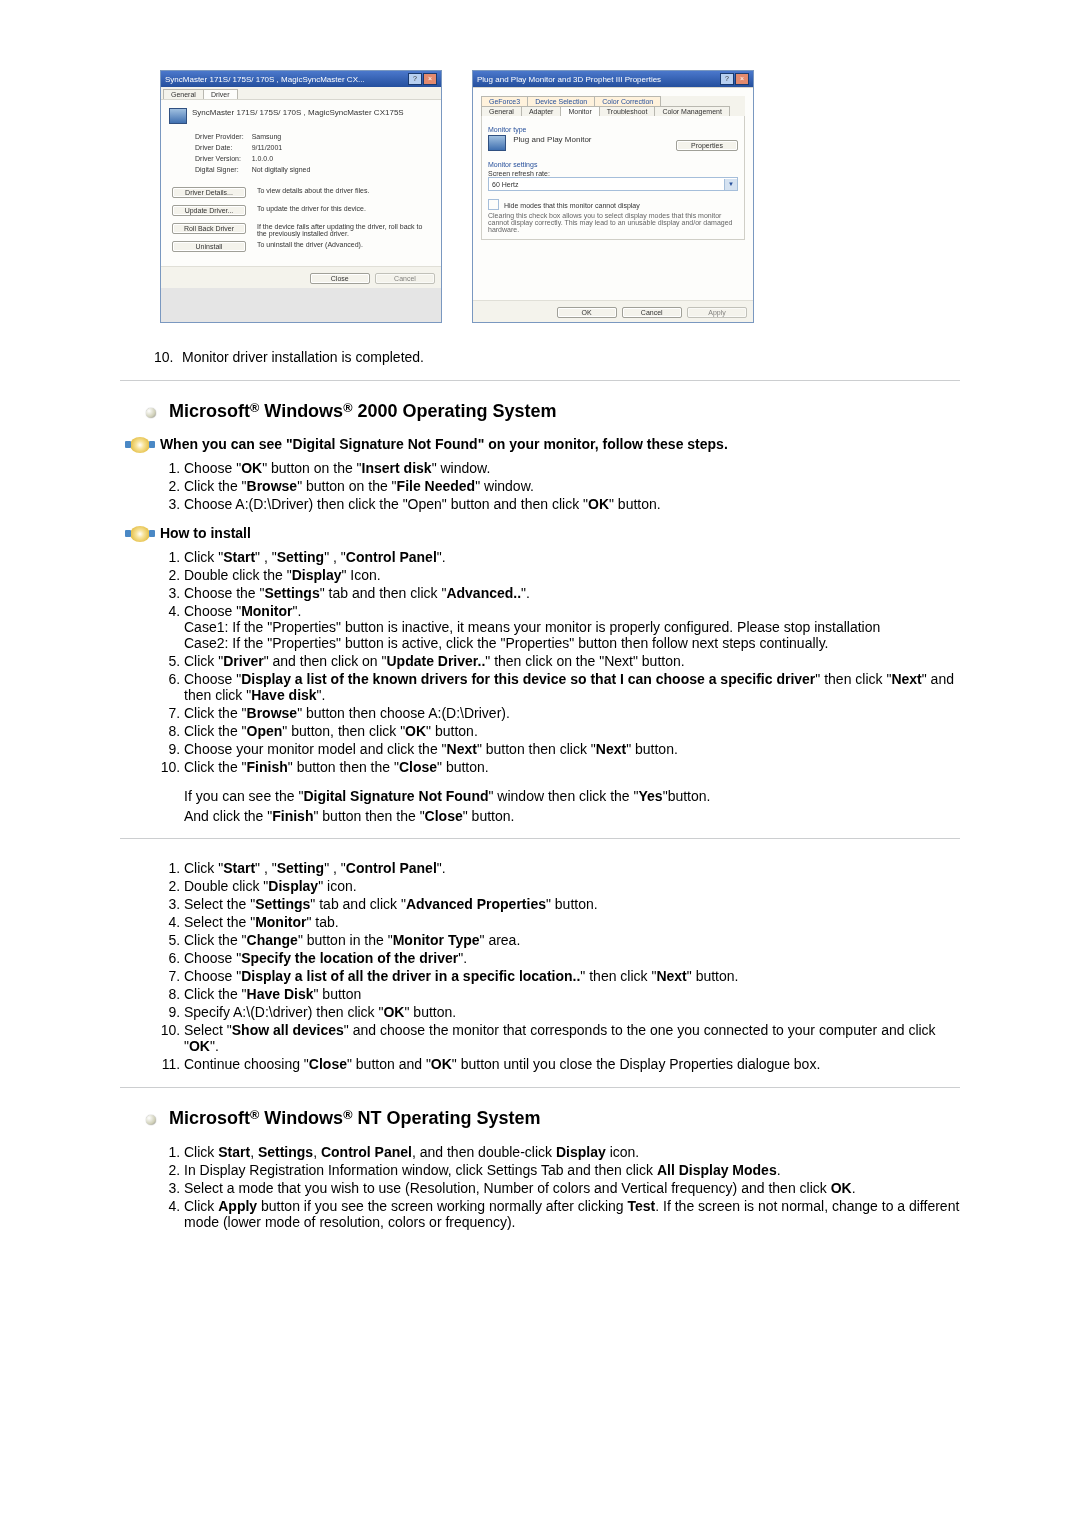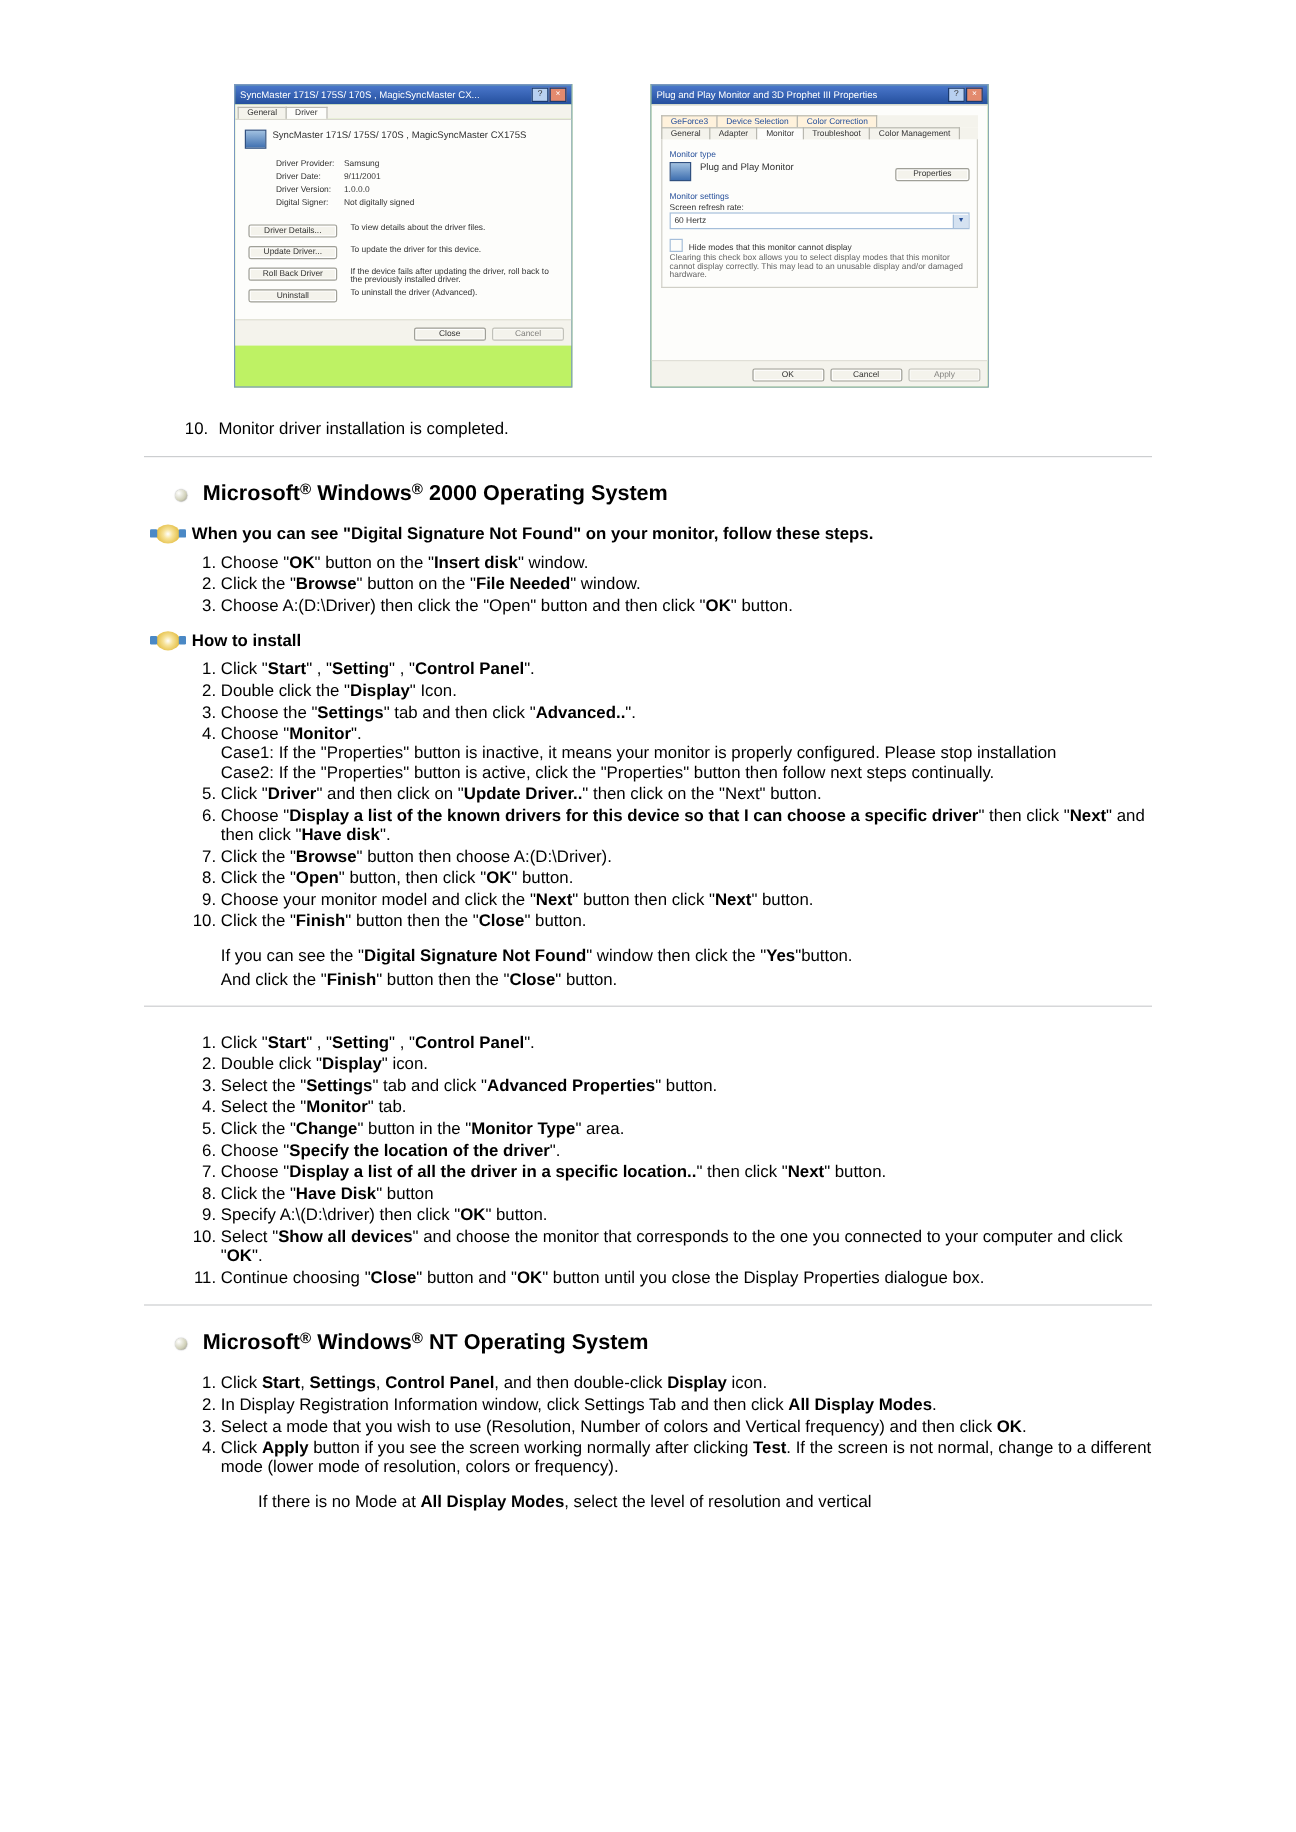--- a/index.html
+++ b/index.html
@@ -19,23 +19,22 @@
   .imgrow {
     display: flex;
     gap: 30px;
     margin-left: 40px;
     margin-bottom: 25px;
   }
   .win {
     width: 280px;
     border: 1px solid #7a98c0;
     font-size: 8px;
-    background: #bef264;
+    background: #e5e5e5;
     color: #333;
-    margin-left: 35px;
   }
   .titlebar {
     background: linear-gradient(to bottom,#4b78cc,#244f9d);
     color: #fff;
     padding: 2px 4px;
     display: flex;
     justify-content: space-between;
     align-items: center;
   }
   .tbtns span {
@@ -334,17 +333,14 @@
   <h2>
     <span class="hbullet"></span>
     <span>Microsoft</span><sup>®</sup><span> Windows</span><sup>®</sup><span> NT Operating System</span>
   </h2>
   <ol>
     <li><span>Click </span><b>Start</b><span>, </span><b>Settings</b><span>, </span><b>Control Panel</b><span>, and then double-click </span><b>Display</b><span> icon.</span></li>
     <li><span>In Display Registration Information window, click Settings Tab and then click </span><b>All Display Modes</b><span>.</span></li>
     <li><span>Select a mode that you wish to use (Resolution, Number of colors and Vertical frequency) and then click </span><b>OK</b><span>.</span></li>
     <li><span>Click </span><b>Apply</b><span> button if you see the screen working normally after clicking </span><b>Test</b><span>. If the screen is not normal, change to a different mode (lower mode of resolution, colors or frequency).</span></li>
   </ol>
-  <div class="trailnote">
-    <span>If there is no Mode at </span><b>All Display Modes</b><span>, select the level of resolution and vertical</span>
-  </div>
 
 </div>
 
 </body></html>

